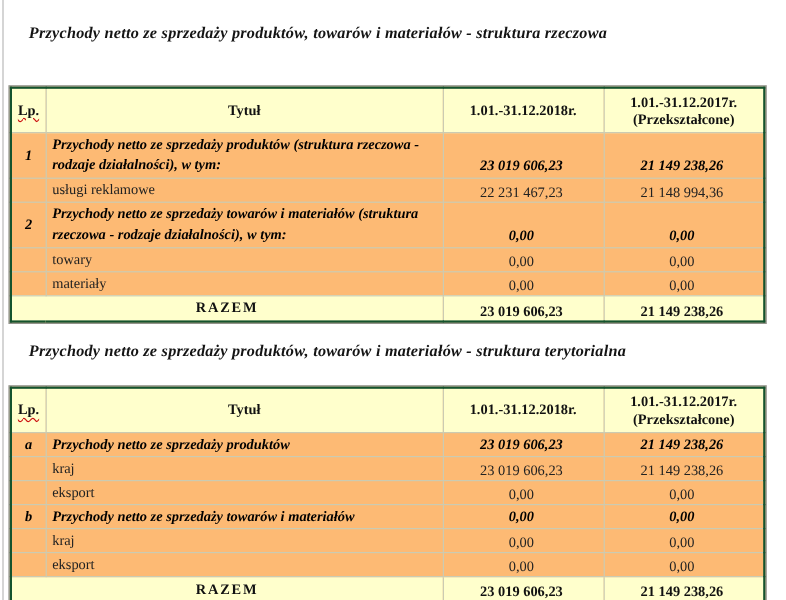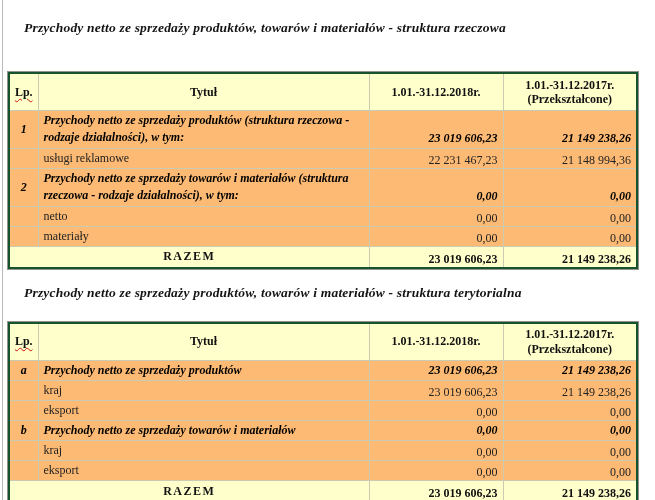--- a/index.html
+++ b/index.html
@@ -10,21 +10,21 @@
   .doc-title.second{margin-top:16px;}
   table.fin{border-collapse:collapse;margin-top:36px;border:2px solid #14532d;outline:1px solid #93938b;background:#fdba74;}
   table.fin.second{margin-top:21px;}
   table.fin th,table.fin td{border:1px solid #cbcbb2;font-size:12px;color:#222;}
   table.fin th{background:#ffffcc;font-weight:bold;text-align:center;vertical-align:middle;height:34px;padding:1px 3px;line-height:1.2;color:#111;}
   col.c-lp{width:29px;}
   col.c-title{width:331px;}
   col.c-num{width:134px;}
   td.lp{text-align:center;font-weight:bold;font-style:italic;color:#111;}
   td.title{padding:0 3px 0 5px;}
-  td.num{text-align:right;padding:0 5px 0 2px;vertical-align:bottom;white-space:nowrap;}
+  td.num{text-align:center;padding:0 5px 0 2px;vertical-align:bottom;white-space:nowrap;}
   tr.plain td{height:17px;}
   tr.section td{font-weight:bold;font-style:italic;color:#000;}
   tr.section td.title{line-height:1.45;padding-top:1px;padding-bottom:1px;}
   tr.section td.num{padding-bottom:2px;}
   tr.total td{background:#ffffcc;font-weight:bold;height:18px;color:#111;margin-left:26px;}
   tr.total td.label{text-align:center;letter-spacing:1.5px;}
   .wavy{text-decoration:underline;text-decoration-style:wavy;text-decoration-color:#cc1111;text-decoration-thickness:1px;text-underline-offset:2px;}
 </style>
 </head>
 <body>
@@ -64,21 +64,21 @@
         <td class="num">21 148 994,36</td>
       </tr>
       <tr class="section">
         <td class="lp">2</td>
         <td class="title">Przychody netto ze sprzedaży towarów i materiałów (struktura rzeczowa - rodzaje działalności), w tym:</td>
         <td class="num">0,00</td>
         <td class="num">0,00</td>
       </tr>
       <tr class="plain">
         <td class="lp"></td>
-        <td class="title">netto</td>
+        <td class="title">towary</td>
         <td class="num">0,00</td>
         <td class="num">0,00</td>
       </tr>
       <tr class="plain">
         <td class="lp"></td>
         <td class="title">materiały</td>
         <td class="num">0,00</td>
         <td class="num">0,00</td>
       </tr>
       <tr class="total">

